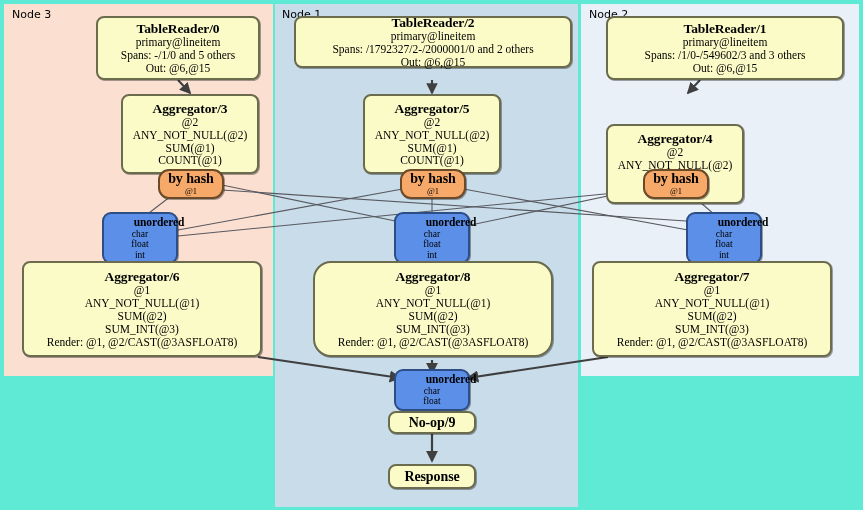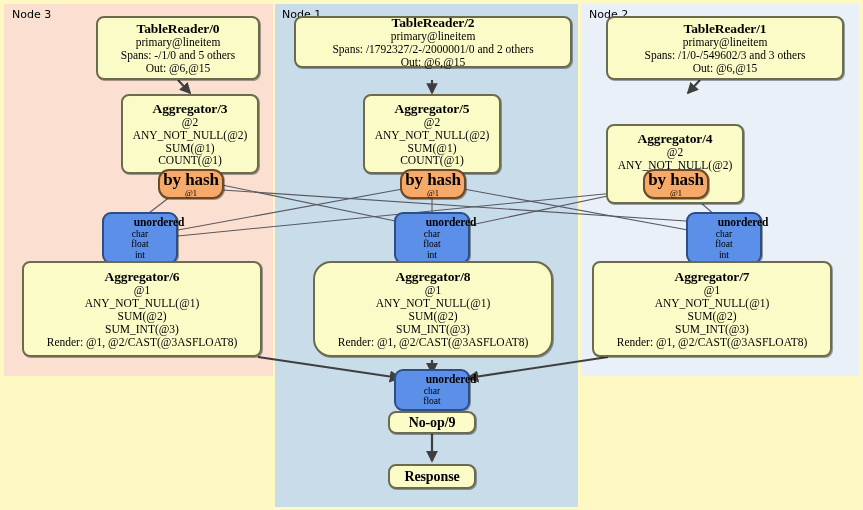--- a/index.html
+++ b/index.html
@@ -11,21 +11,21 @@
   body {
     font-family: "DejaVu Sans", "Liberation Sans", sans-serif;
     width: 863px;
     height: 510px;
     overflow: hidden;
   }
   #canvas {
     position: relative;
     width: 863px;
     height: 510px;
-    background: #fef9c3;
+    background: #5eead4;
   }
 
   
   .region {
     position: absolute;
     box-sizing: border-box;
   }
   .region-label {
     position: absolute;
     font-size: 11px;
@@ -78,21 +78,21 @@
   }
   .gbox .title {
     font-weight: bold;
     font-size: 13.5px;
     letter-spacing: -0.1px;
   }
   .gbox .line {
     font-size: 11.5px;
   }
   .router .title {
-    font-size: 17px;
+    font-size: 14px;
     font-weight: bold;
   }
   .router .line {
     font-size: 8.5px;
   }
   .sync .title {
     font-size: 11.5px;
     font-weight: bold;
     margin-left: 38px;
   }

